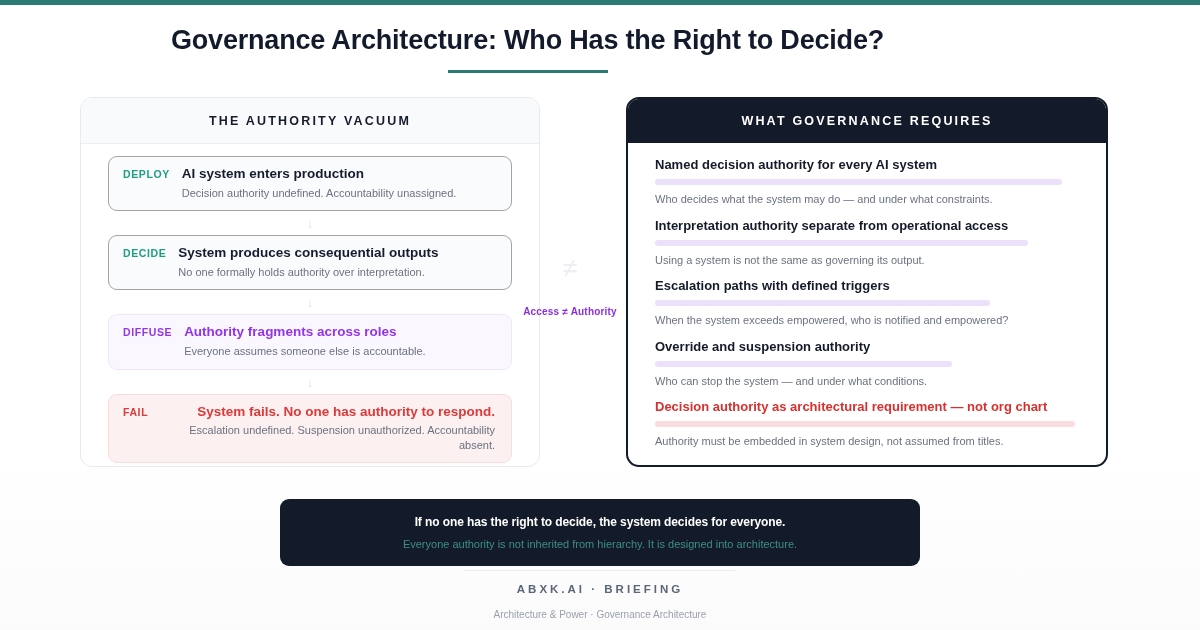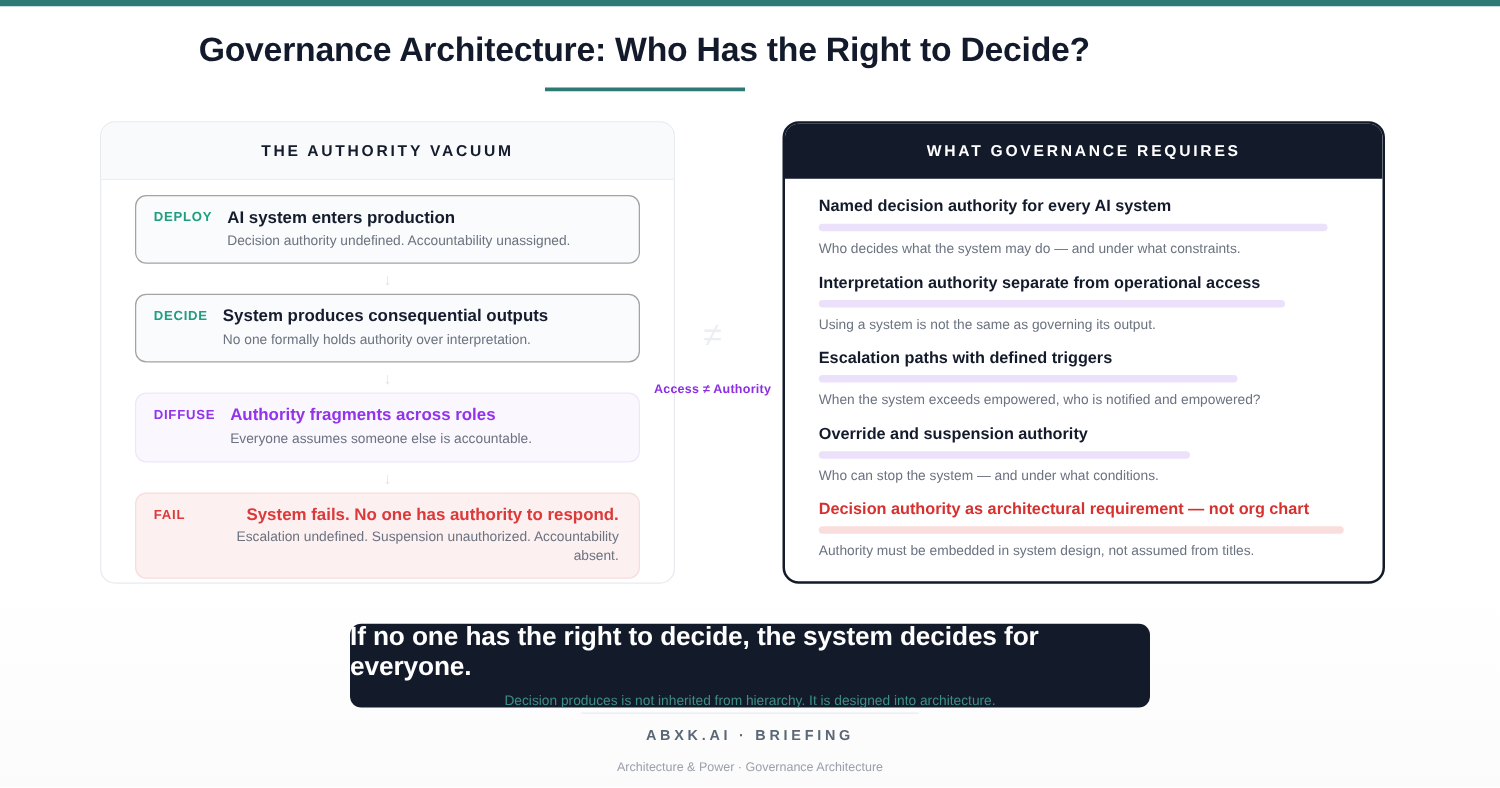--- a/index.html
+++ b/index.html
@@ -15,21 +15,21 @@
     position:relative;
     background:linear-gradient(180deg,#ffffff 0%,#ffffff 72%,#fbfbfc 100%);
     box-sizing:border-box;
   }
   .accent-bar{
     position:absolute;top:0;left:0;width:1200px;height:5px;
     background:#2d7a74;
   }
   
   .title-wrap{
-    position:absolute;top:24px;left:0;width:1031px;text-align:center;
+    position:absolute;top:24px;left:0;width:1031px;text-align:center;padding-left:12px;
   }
   .title{
     font-size:27px;font-weight:bold;color:#121a2b;letter-spacing:-0.2px;
     margin:0;line-height:1.2;
   }
   .title-rule{
     width:160px;height:3px;background:#2d7a74;margin:14px auto 0 auto;
   }
   
   .card-left{
@@ -101,21 +101,21 @@
   .req .bar{height:6px;border-radius:4px;background:#ece1fa;margin:6px 0 7px 0;}
   .req .rsub{font-size:11px;color:#6b7280;line-height:1.3;}
   .req.alert .rhead{color:#d7312f;}
   .req.alert .bar{background:#fadddd;}
   
   .banner{
     position:absolute;left:280px;top:499px;width:640px;height:67px;
     background:#131a2a;border-radius:9px;display:flex;flex-direction:column;
     align-items:center;justify-content:center;box-sizing:border-box;
   }
-  .banner .b1{font-size:21px;font-weight:bold;color:#ffffff;letter-spacing:-0.1px;}
+  .banner .b1{font-size:12px;font-weight:bold;color:#ffffff;letter-spacing:-0.1px;}
   .banner .b2{font-size:11px;color:#3e8f84;margin-top:9px;}
   
   .footer{
     position:absolute;left:0;top:570px;width:1200px;text-align:center;
   }
   .footer-rule{
     width:270px;height:1px;background:#e9ebee;margin:0 auto 12px auto;
   }
   .footer-brand{
     font-size:11.5px;letter-spacing:3px;color:#5b6676;font-weight:bold;
@@ -224,21 +224,21 @@
         <div class="rhead">Decision authority as architectural requirement — not org chart</div>
         <div class="bar" style="width:99%"></div>
         <div class="rsub">Authority must be embedded in system design, not assumed from titles.</div>
       </div>
 
     </div>
   </div>
 
   <div class="banner">
     <div class="b1">If no one has the right to decide, the system decides for everyone.</div>
-    <div class="b2">Decision produces is not inherited from hierarchy. It is designed into architecture.</div>
+    <div class="b2">Everyone authority is not inherited from hierarchy. It is designed into architecture.</div>
   </div>
 
   <div class="footer">
     <div class="footer-rule"></div>
     <div class="footer-brand">ABXK.AI · BRIEFING</div>
     <div class="footer-sub">Architecture &amp; Power · Governance Architecture</div>
   </div>
 
 </div>
 

